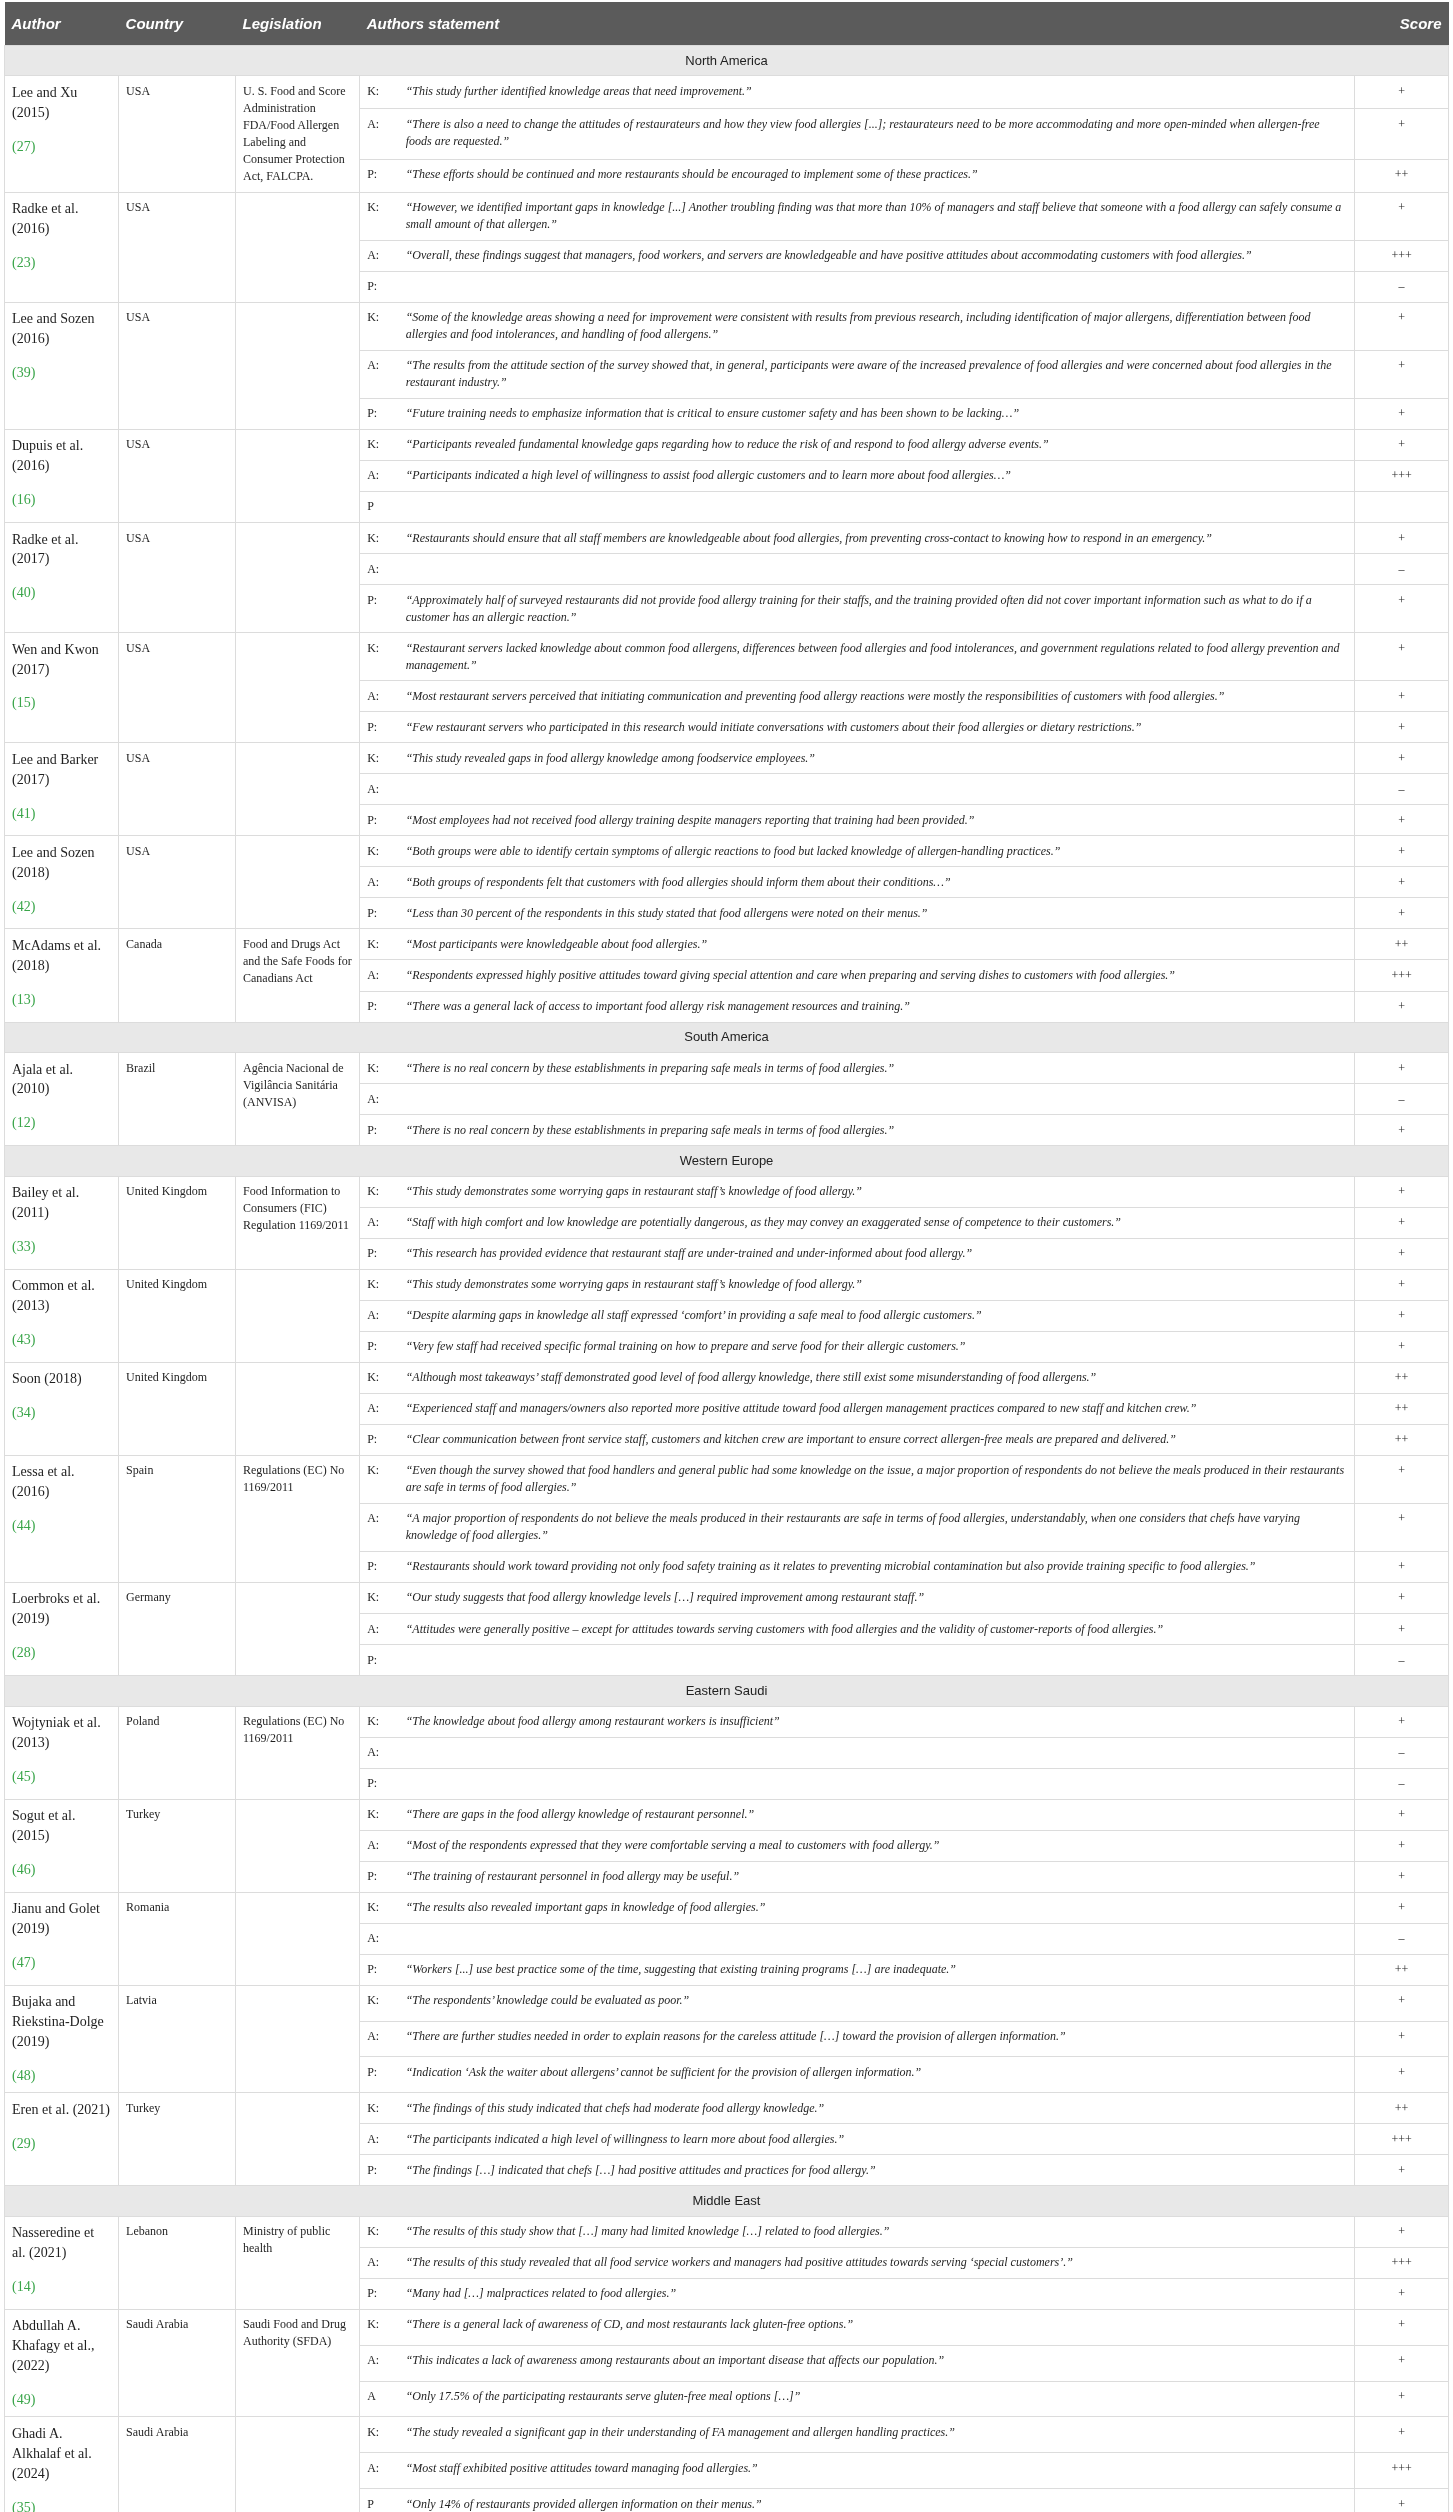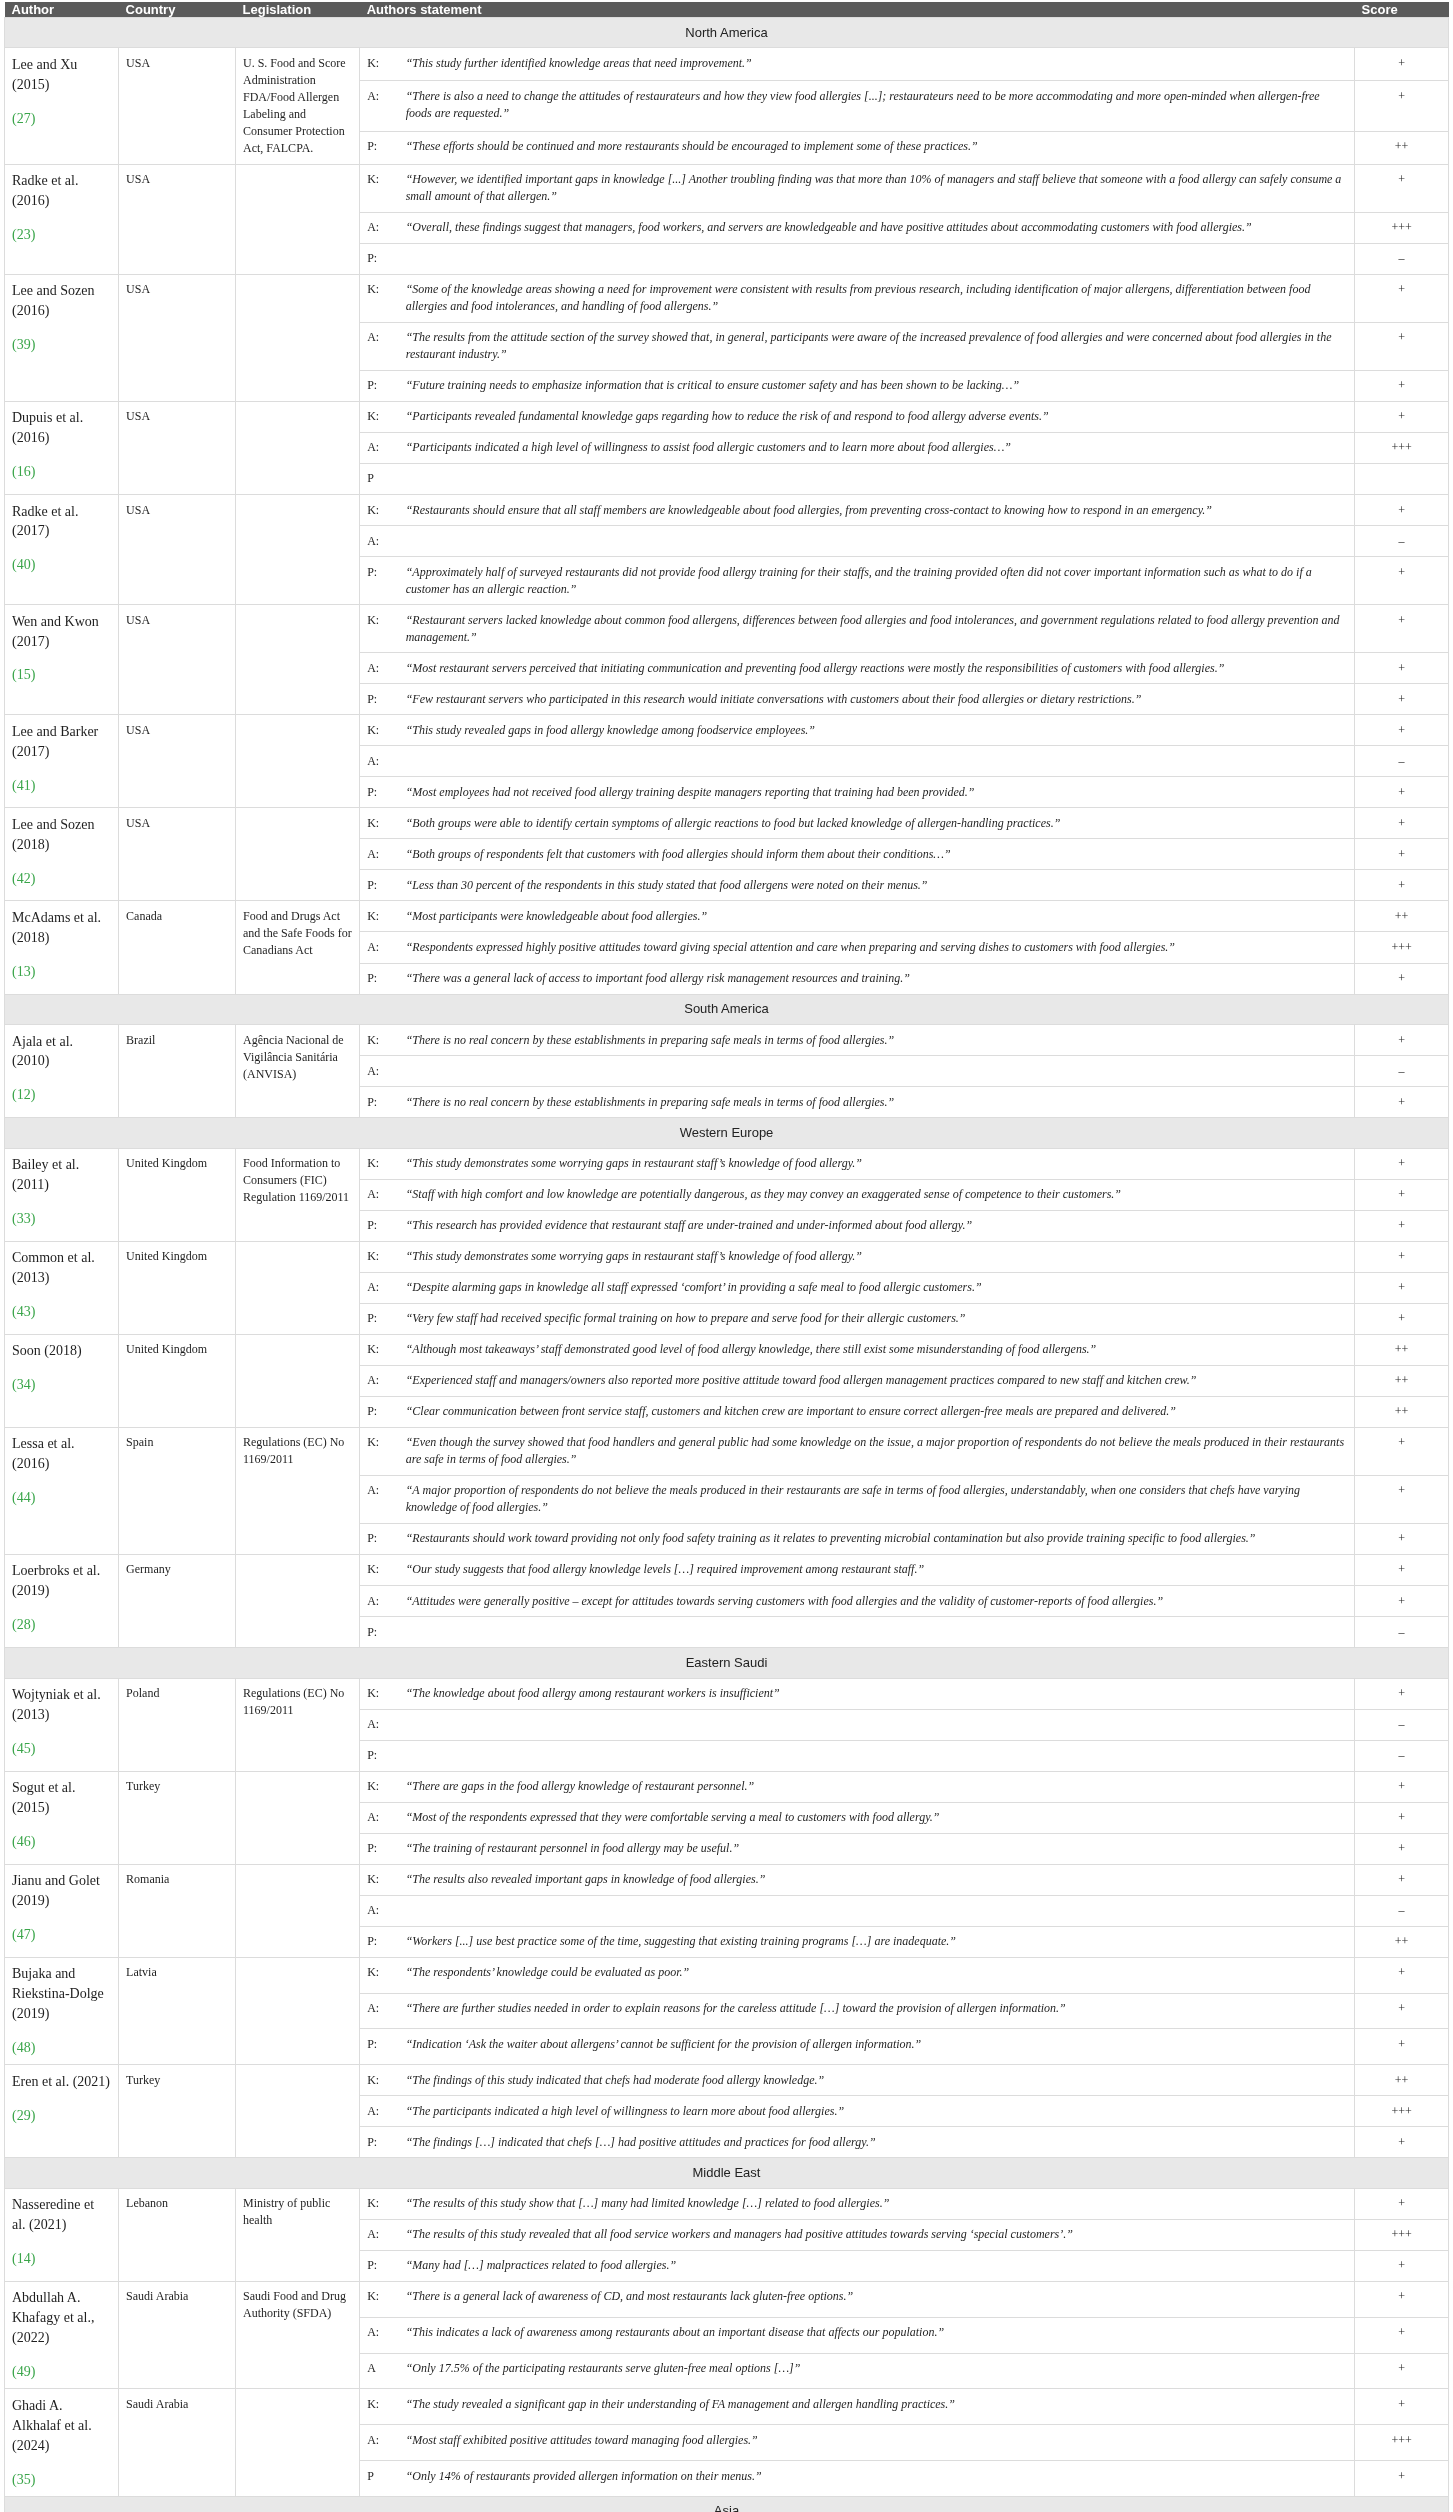--- a/index.html
+++ b/index.html
@@ -16,27 +16,28 @@
   }
   table.review-table {
     width: 100%;
     border-collapse: collapse;
     table-layout: fixed;
   }
   thead th {
     background: var(--header-bg, #5b5b5b);
     color: var(--header-text, #ffffff);
     font-family: "Liberation Sans", "DejaVu Sans", sans-serif;
-    font-size: 13px;
+    font-size: 15px;
     font-weight: 700;
     text-align: left;
-    padding: 0 7px;
+    padding: 13px 7px;
     border: none;
-  }
-  thead th.score-col { text-align: left; }
+    font-style: italic;
+  }
+  thead th.score-col { text-align: right; }
   tr.section-row td {
     background: var(--section-bg, #e8e8e8);
     font-family: "Liberation Sans", "DejaVu Sans", sans-serif;
     font-size: 13px;
     font-weight: 400;
     color: #222222;
     padding: 5.5px 7px;
     border: 0.5px solid var(--border-c, #dcdcdc);
     text-align: center;
   }

